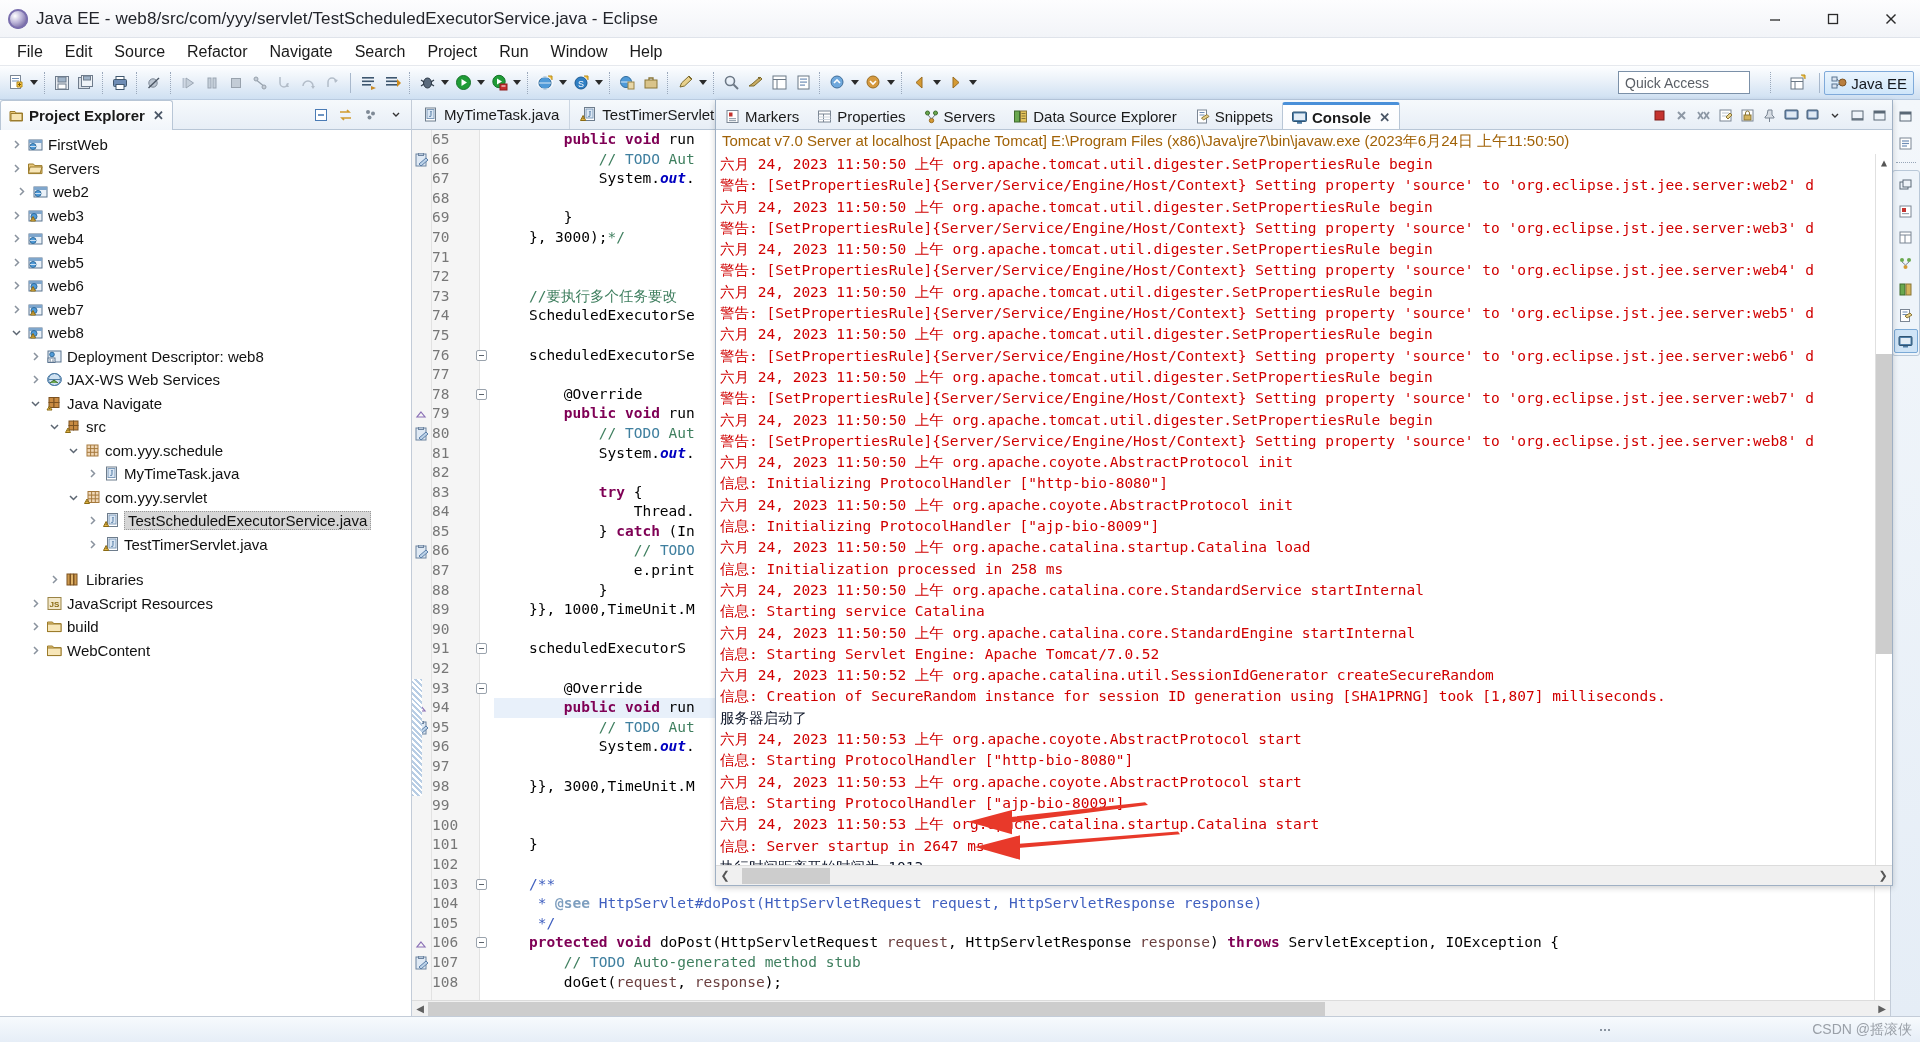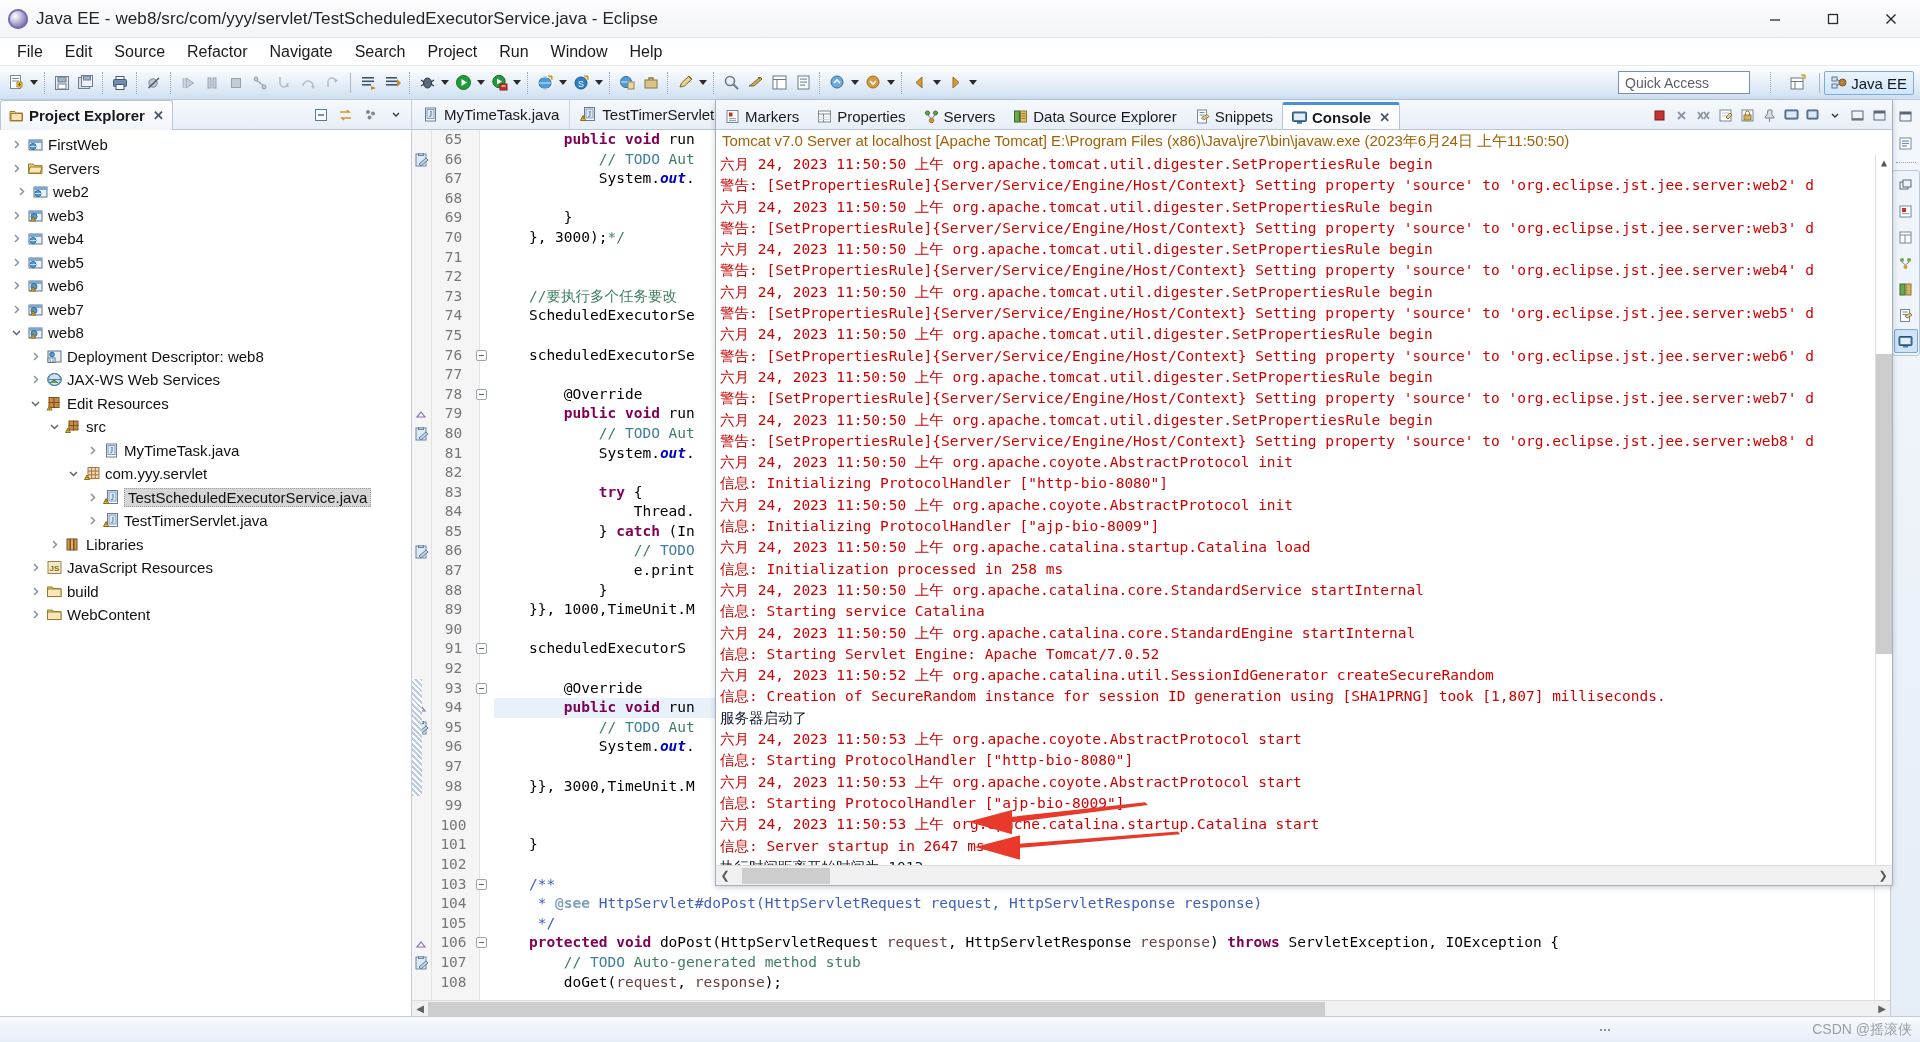--- a/index.html
+++ b/index.html
@@ -157,21 +157,21 @@
   .code-area {
     flex: 1 1 auto; display: flex; min-height: 0; background: #fff; position: relative;
     overflow: hidden;
   }
   .marker-col {
     width: 20px; flex: 0 0 20px; background: #f5f5f5; border-right: 1px solid #e2e2e2;
     position: relative;
   }
   .gutter {
     width: 48px; flex: 0 0 48px; background: #f5f5f5; border-right: 1px solid #e2e2e2;
-    text-align: center; padding-right: 4px;
+    text-align: left; padding-right: 4px;
     font-family: "DejaVu Sans Mono", monospace; font-size: 14.5px; color: #777;
   }
   .gline { height: 19.6px; line-height: 19.6px; position: relative; }
   .fold {
     position: absolute; right: -12px; top: 4px; width: 11px; height: 11px;
     border: 1px solid #9aa3ad; border-radius: 2px; background: #fff;
   }
   .fold::after {
     content: ""; position: absolute; left: 2px; top: 4px; width: 5px; height: 1px; background: #5b636c;
   }
@@ -802,39 +802,56 @@
             <span class="ticon">
               <svg xmlns="http://www.w3.org/2000/svg" width="17" height="17" viewBox="0 0 17 17">
                 <rect x="3" y="2.5" width="5" height="5" fill="#c98b42" stroke="#7d5220"></rect>
                 <rect x="8" y="2.5" width="5" height="5" fill="#c98b42" stroke="#7d5220"></rect>
                 <rect x="3" y="7.5" width="5" height="5" fill="#c98b42" stroke="#7d5220"></rect>
                 <rect x="8" y="7.5" width="5" height="5" fill="#c98b42" stroke="#7d5220"></rect>
                 <path d="M1 15 l2.5-4 l2.5 4z" fill="#f2c14e" stroke="#8a6a12"></path>
                 <rect x="3.1" y="12.6" width="0.8" height="1.3" fill="#4a3708"></rect>
               </svg>
             </span>
-            <span class="tlabel">Edit Resources</span>
+            <span class="tlabel">Java Navigate</span>
           </div>
           <div class="trow" style="padding-left: 46px;">
             <span class="twist">
               <svg width="11" height="11" viewBox="0 0 11 11">
                 <path d="M2 4 l3.5 3.5 L9 4" fill="none" stroke="#5c6672" stroke-width="1.5"></path>
               </svg>
             </span>
             <span class="ticon">
               <svg xmlns="http://www.w3.org/2000/svg" width="17" height="17" viewBox="0 0 17 17">
                 <rect x="4" y="3" width="4.5" height="4.5" fill="#c98b42" stroke="#7d5220"></rect>
                 <rect x="8.5" y="3" width="4.5" height="4.5" fill="#c98b42" stroke="#7d5220"></rect>
                 <rect x="4" y="7.5" width="4.5" height="4.5" fill="#c98b42" stroke="#7d5220"></rect>
                 <rect x="8.5" y="7.5" width="4.5" height="4.5" fill="#c98b42" stroke="#7d5220"></rect>
                 <path d="M0.5 14.5 l2.5-4.5 l2.5 4.5z" fill="#f2c14e" stroke="#8a6a12"></path>
                 <rect x="2.6" y="12" width="0.8" height="1.3" fill="#4a3708"></rect>
               </svg>
             </span>
             <span class="tlabel">src</span>
+          </div>
+          <div class="trow" style="padding-left: 65px;">
+            <span class="twist">
+              <svg width="11" height="11" viewBox="0 0 11 11">
+                <path d="M2 4 l3.5 3.5 L9 4" fill="none" stroke="#5c6672" stroke-width="1.5"></path>
+              </svg>
+            </span>
+            <span class="ticon">
+              <svg xmlns="http://www.w3.org/2000/svg" width="17" height="17" viewBox="0 0 17 17">
+                <rect x="3" y="3" width="11" height="11" fill="#f0d8b8" stroke="#a5793c"></rect>
+                <line x1="3" y1="6.6" x2="14" y2="6.6" stroke="#a5793c"></line>
+                <line x1="3" y1="10.3" x2="14" y2="10.3" stroke="#a5793c"></line>
+                <line x1="6.6" y1="3" x2="6.6" y2="14" stroke="#a5793c"></line>
+                <line x1="10.3" y1="3" x2="10.3" y2="14" stroke="#a5793c"></line>
+              </svg>
+            </span>
+            <span class="tlabel">com.yyy.schedule</span>
           </div>
           <div class="trow" style="padding-left: 84px;">
             <span class="twist">
               <svg width="11" height="11" viewBox="0 0 11 11">
                 <path d="M4 2 l3.5 3.5 L4 9" fill="none" stroke="#8a939e" stroke-width="1.5"></path>
               </svg>
             </span>
             <span class="ticon">
               <svg xmlns="http://www.w3.org/2000/svg" width="17" height="17" viewBox="0 0 17 17">
                 <rect x="3.5" y="2" width="10" height="13" fill="#fff" stroke="#6d7c8c"></rect>
@@ -890,21 +907,21 @@
               <svg xmlns="http://www.w3.org/2000/svg" width="17" height="17" viewBox="0 0 17 17">
                 <rect x="4.5" y="1.5" width="10" height="13" fill="#fff" stroke="#6d7c8c"></rect>
                 <rect x="6" y="3" width="7" height="9" fill="#dbe7f4" stroke="#7f9cbb"></rect>
                 <text x="9.5" y="10.5" font-size="8" fill="#2d5d8e" text-anchor="middle" font-family="Liberation Serif">J</text>
                 <path d="M0.5 14.5 l2.6-5 l2.6 5z" fill="#f2c14e" stroke="#8a6a12"></path>
                 <rect x="2.7" y="11.6" width="0.8" height="1.6" fill="#4a3708"></rect>
               </svg>
             </span>
             <span class="tlabel">TestTimerServlet.java</span>
           </div>
-          <div class="trow" style="padding-left: 46px;">
+          <div class="trow" style="padding-left: 46px; margin-top: 12px;">
             <span class="twist">
               <svg width="11" height="11" viewBox="0 0 11 11">
                 <path d="M4 2 l3.5 3.5 L4 9" fill="none" stroke="#8a939e" stroke-width="1.5"></path>
               </svg>
             </span>
             <span class="ticon">
               <svg xmlns="http://www.w3.org/2000/svg" width="17" height="17" viewBox="0 0 17 17">
                 <rect x="2" y="3" width="3" height="11" fill="#cd9a4f" stroke="#7d5220"></rect>
                 <rect x="5.5" y="3" width="3" height="11" fill="#e0b46b" stroke="#7d5220"></rect>
                 <rect x="9" y="3" width="3" height="11" fill="#cd9a4f" stroke="#7d5220"></rect>

